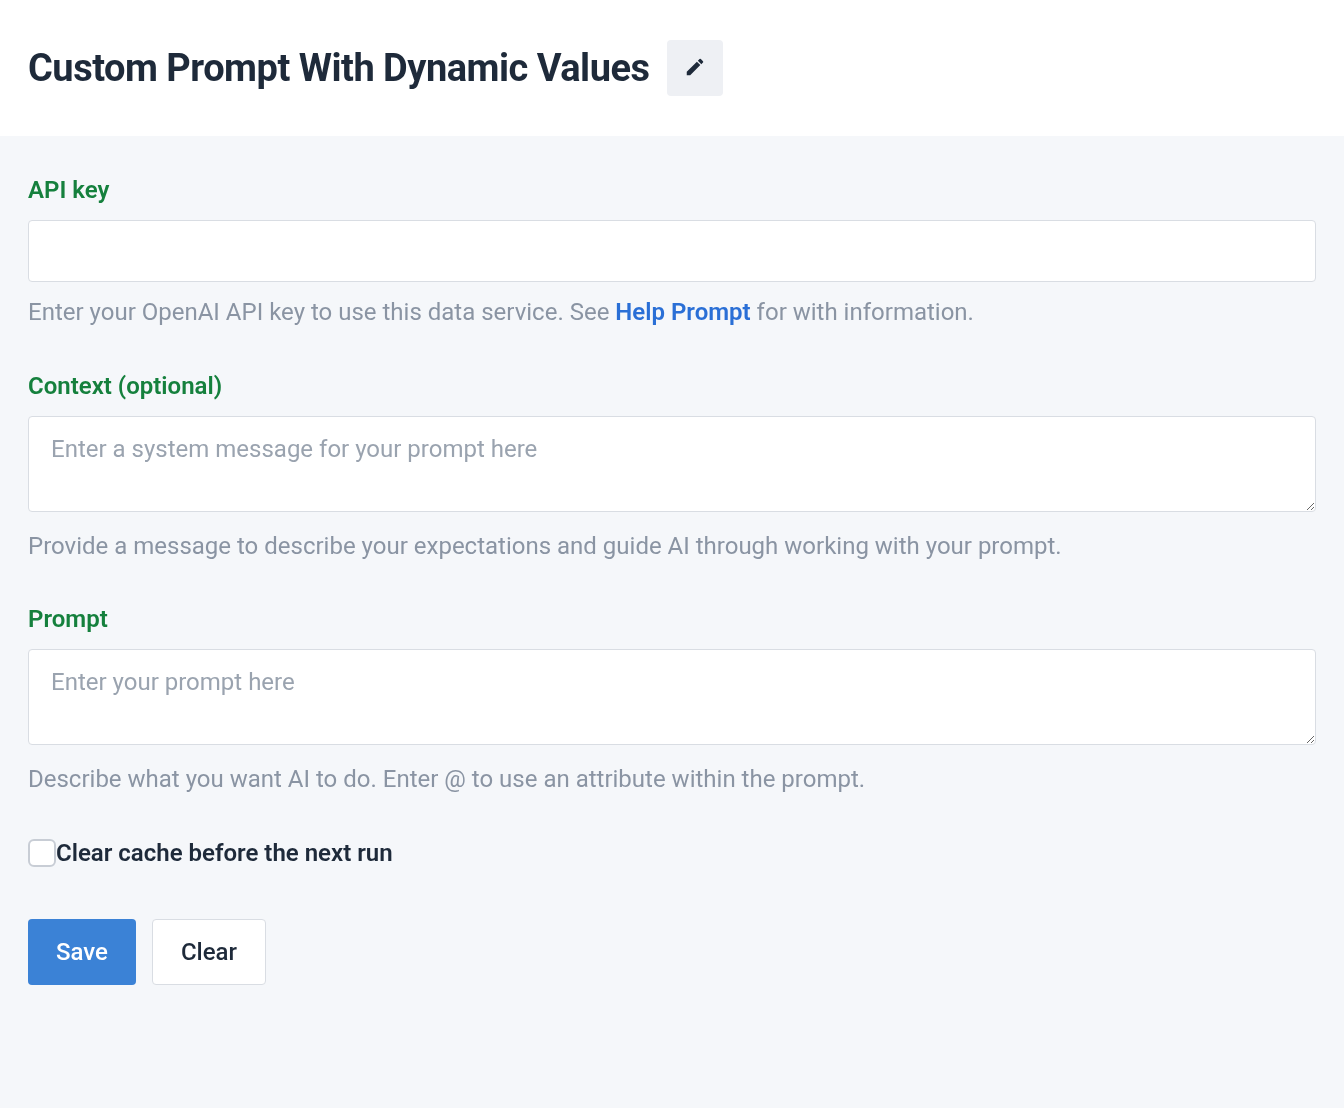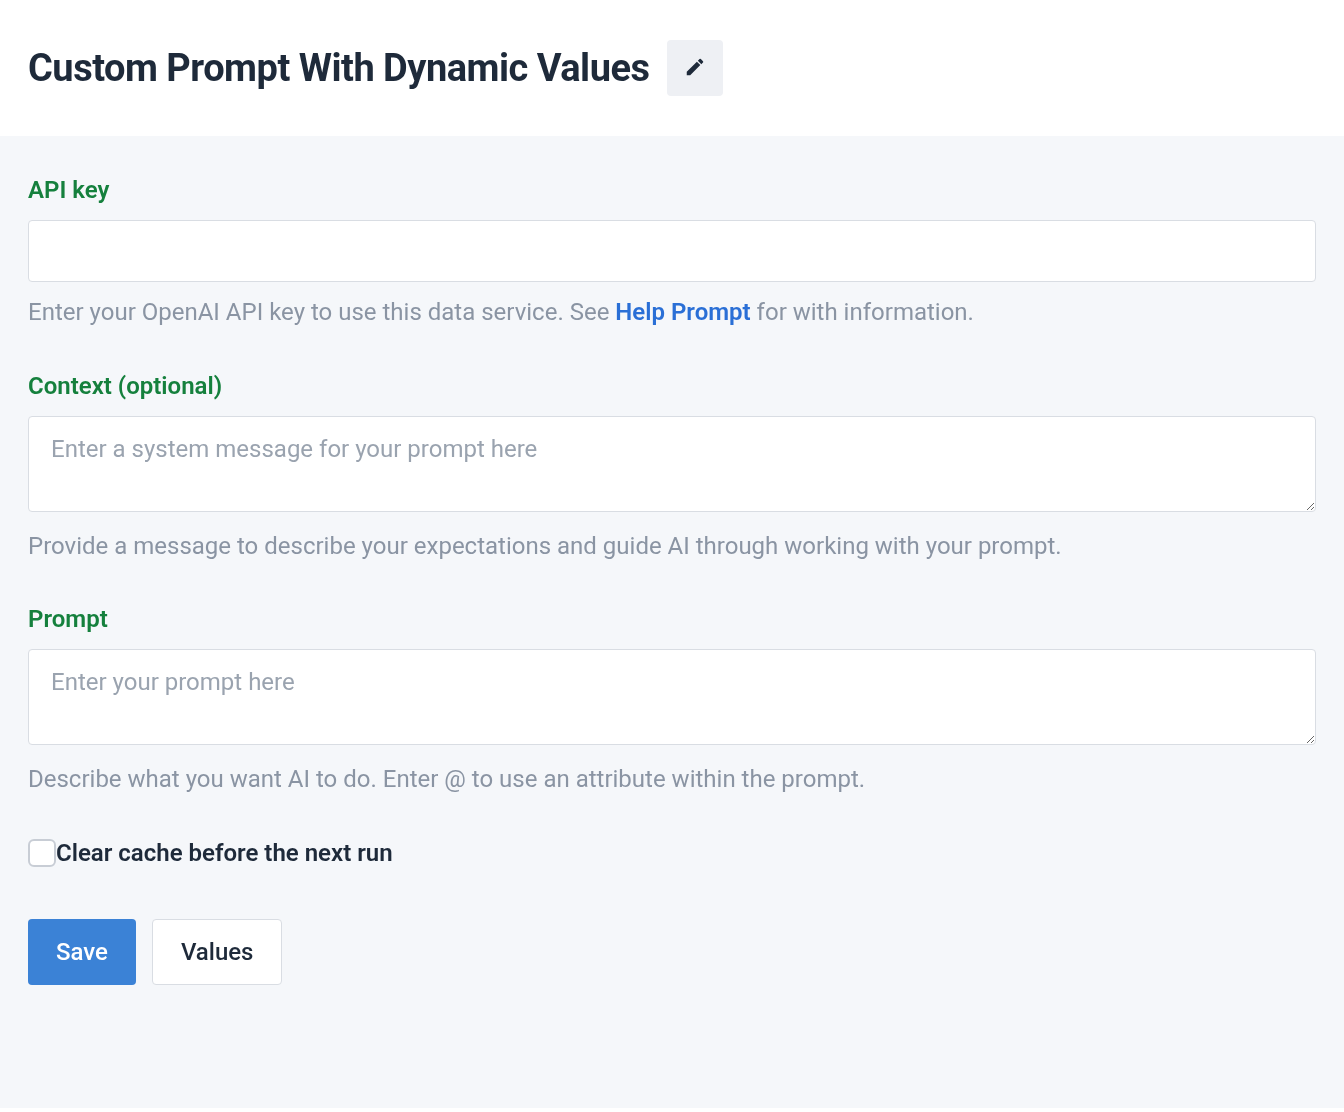--- a/index.html
+++ b/index.html
@@ -173,16 +173,16 @@
     <p class="help-text">Describe what you want AI to do. Enter @ to use an attribute within the prompt.</p>
   </div>
 
   <div class="checkbox-row">
     <input type="checkbox" class="checkbox" style="">
     <label class="checkbox-label">Clear cache before the next run</label>
   </div>
 
   <div class="button-row">
     <button class="btn btn-primary">Save</button>
-    <button class="btn btn-secondary">Values</button>
+    <button class="btn btn-secondary">Clear</button>
   </div>
 
 </div>
 
 </body></html>

